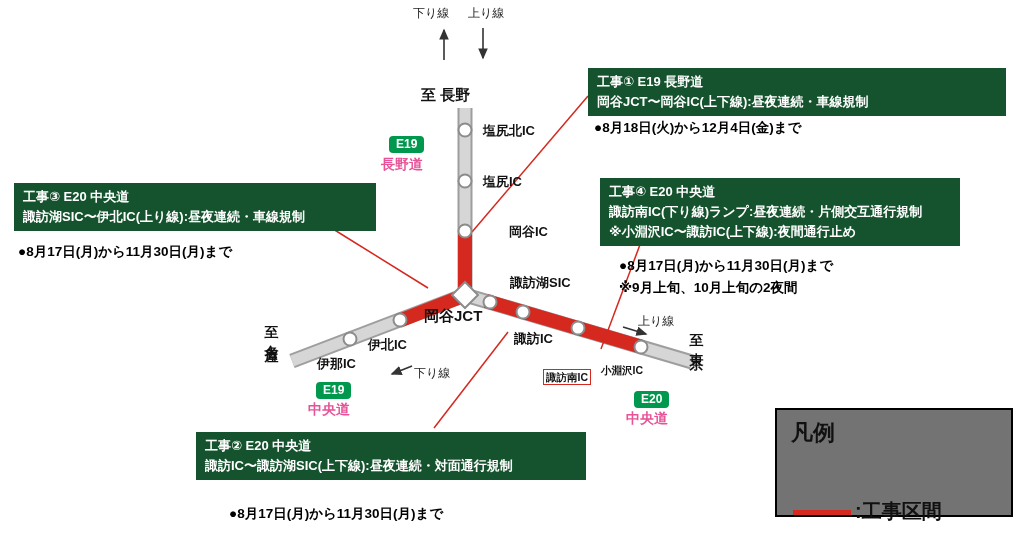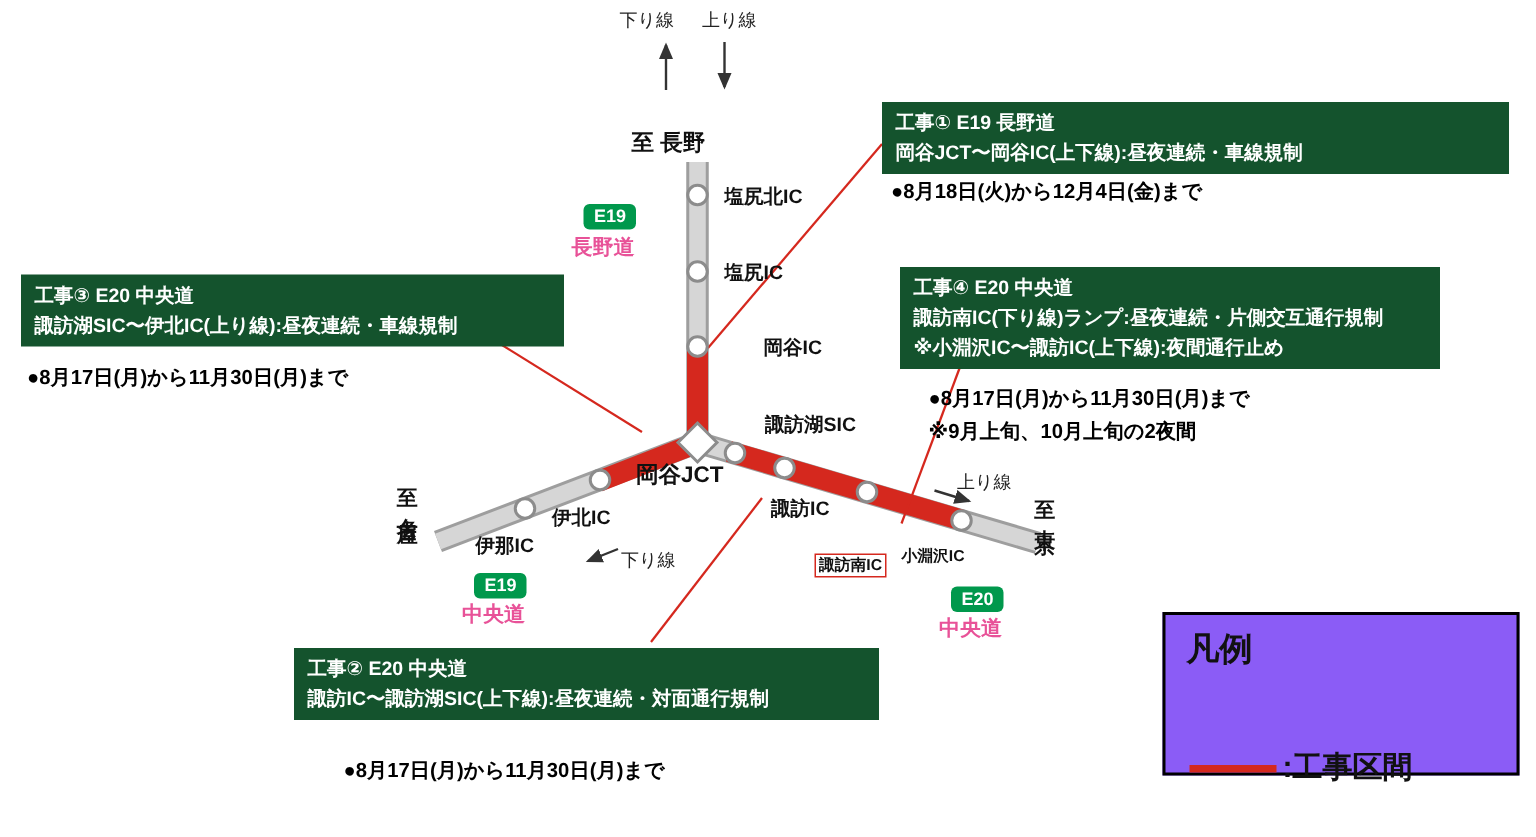--- a/index.html
+++ b/index.html
@@ -42,21 +42,21 @@
   #notice1{left:588px;top:68px;width:418px;}
   #date1{left:594px;top:119px;}
   #notice3{left:14px;top:183px;width:362px;}
   #date3{left:18px;top:243px;}
   #notice4{left:600px;top:178px;width:360px;}
   #date4a{left:619px;top:257px;} #date4b{left:619px;top:279px;}
   #notice2{left:196px;top:432px;width:390px;}
   #date2{left:229px;top:505px;}
 
   #legend{left:775px;top:408px;width:238px;height:109px;border:2.5px solid #000;
-          background:#8b5cf6;box-sizing:border-box;}
+          background:#737373;box-sizing:border-box;}
   #legend-title{position:absolute;left:14px;top:8px;font-size:22px;font-weight:bold;}
   #legend-swatch{position:absolute;left:16px;top:100px;width:58px;height:5px;background:#d5281e;}
   #legend-item-label{position:absolute;left:78px;top:88px;font-size:20px;font-weight:bold;}
 </style>
 </head>
 <body>
 
 <svg class="map" width="1024" height="558" viewBox="0 0 1024 558">
   <defs>
     <marker id="ah" markerWidth="9" markerHeight="9" refX="6" refY="3" orient="auto">

